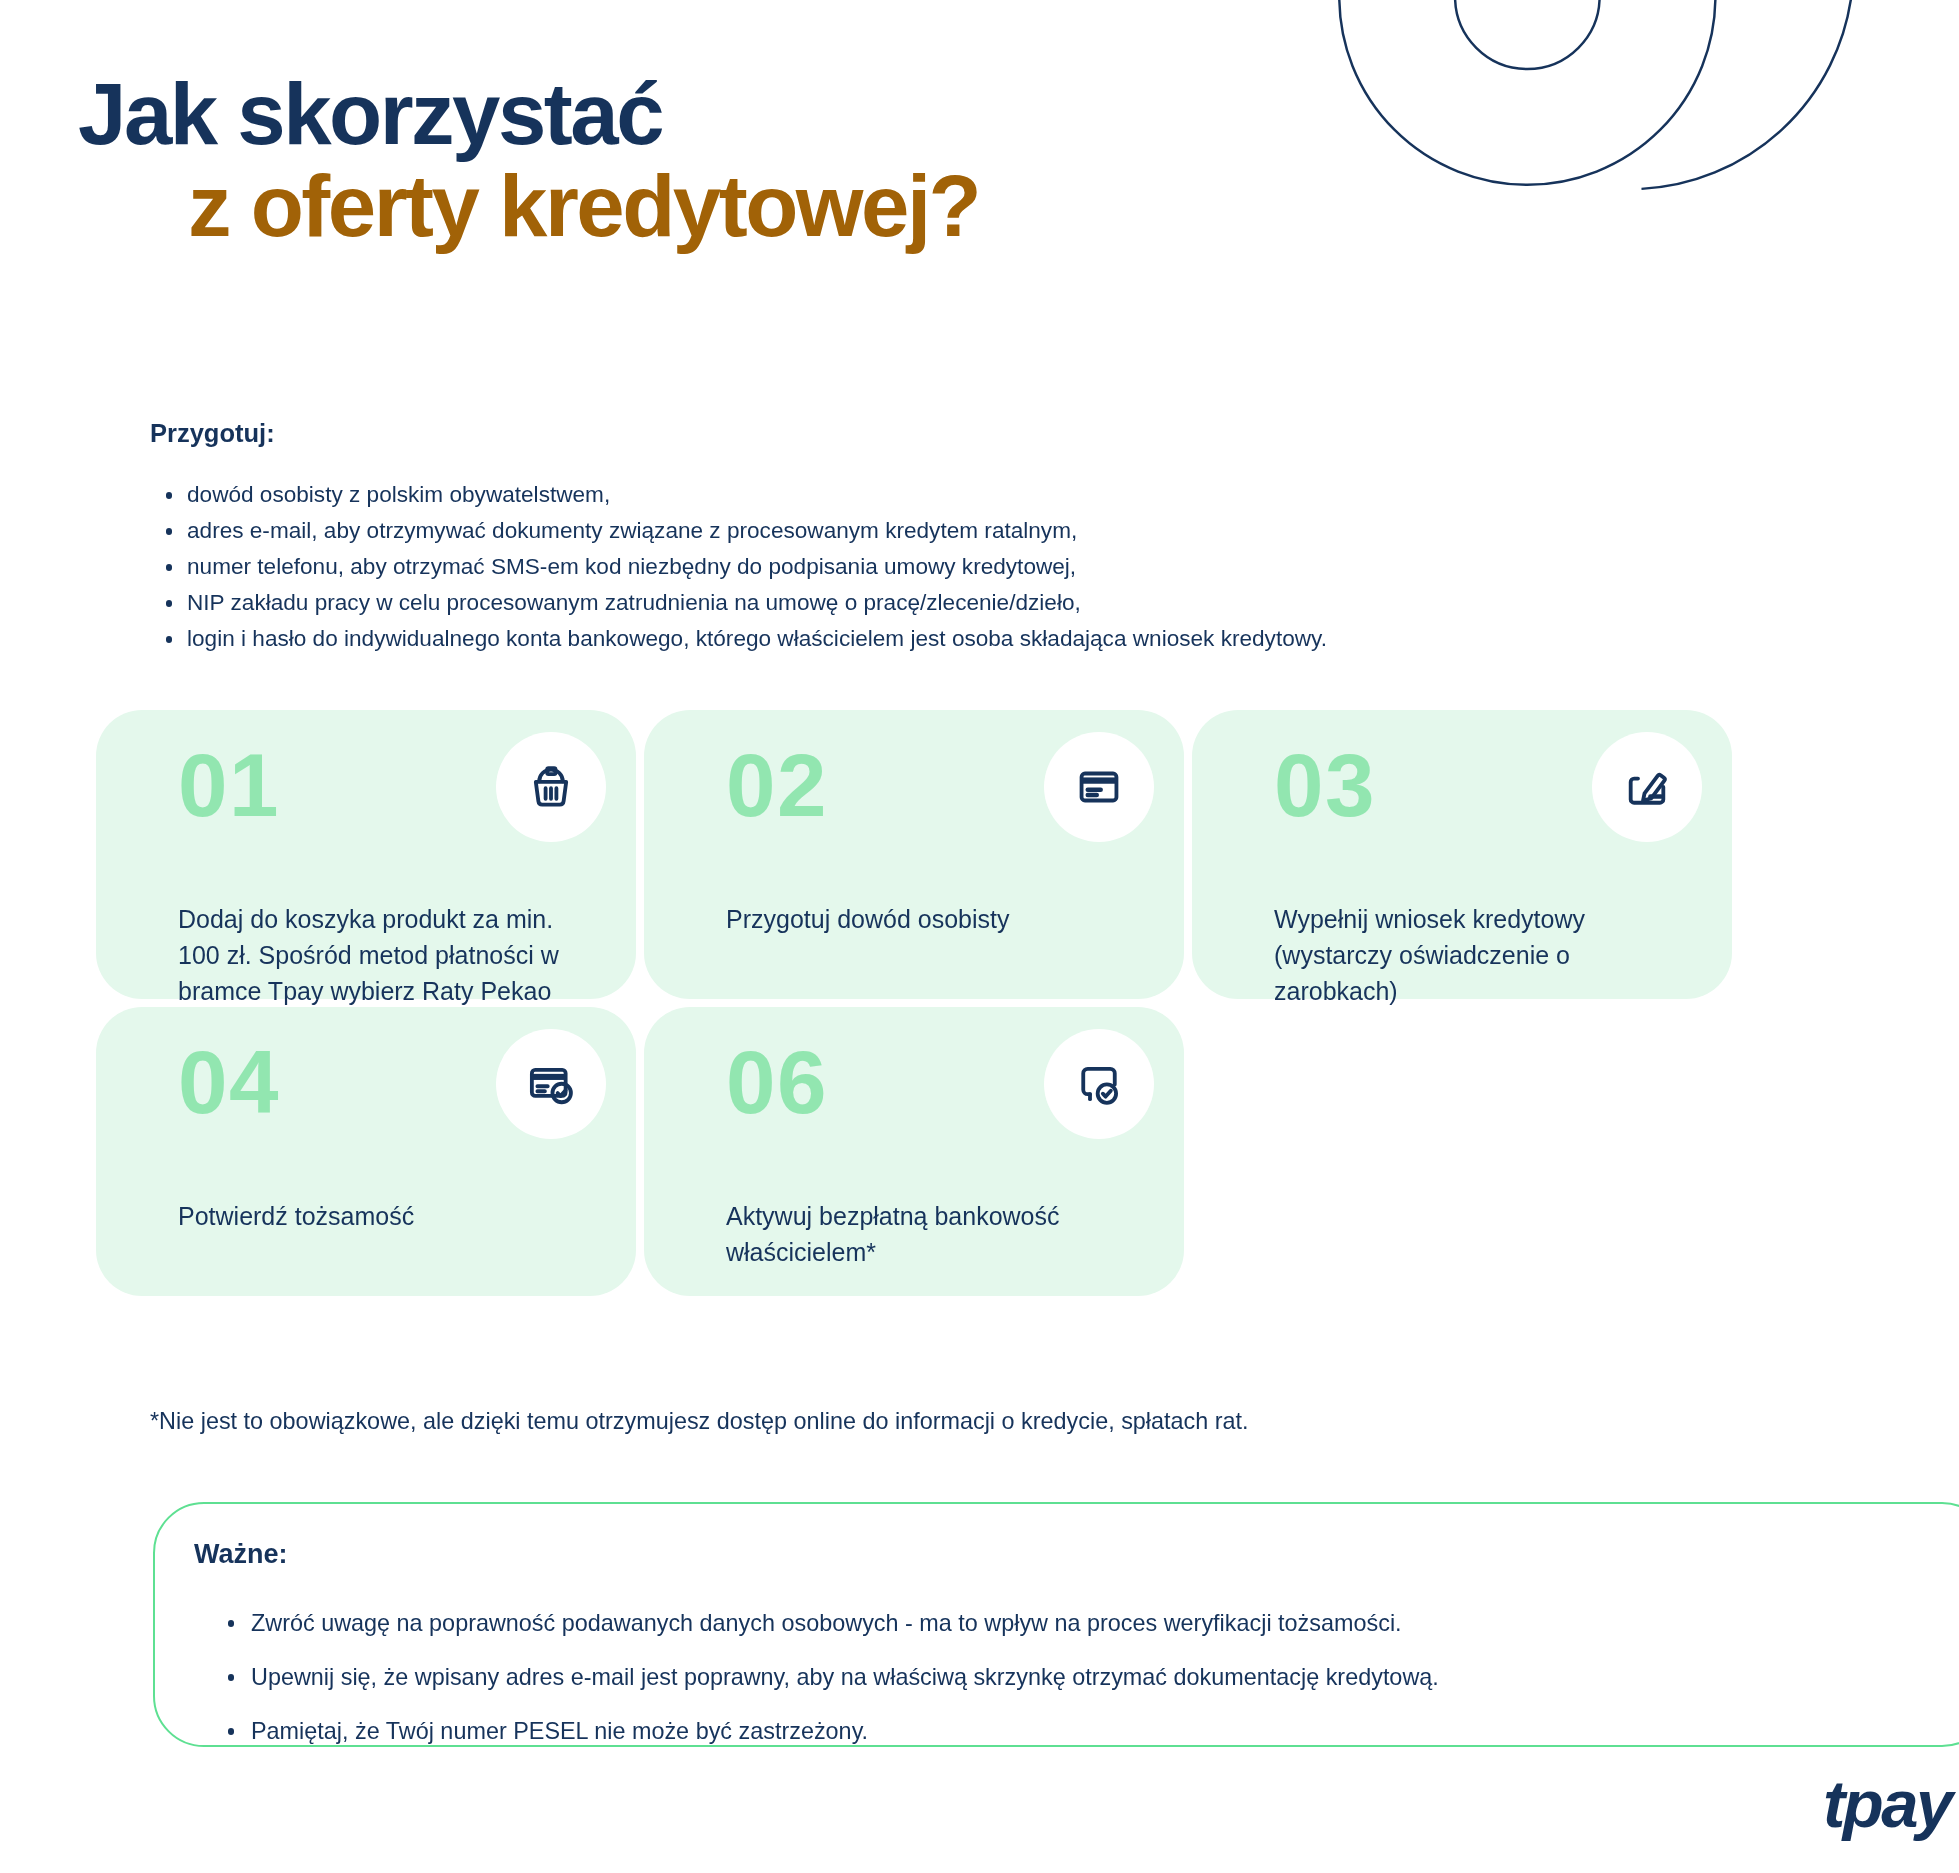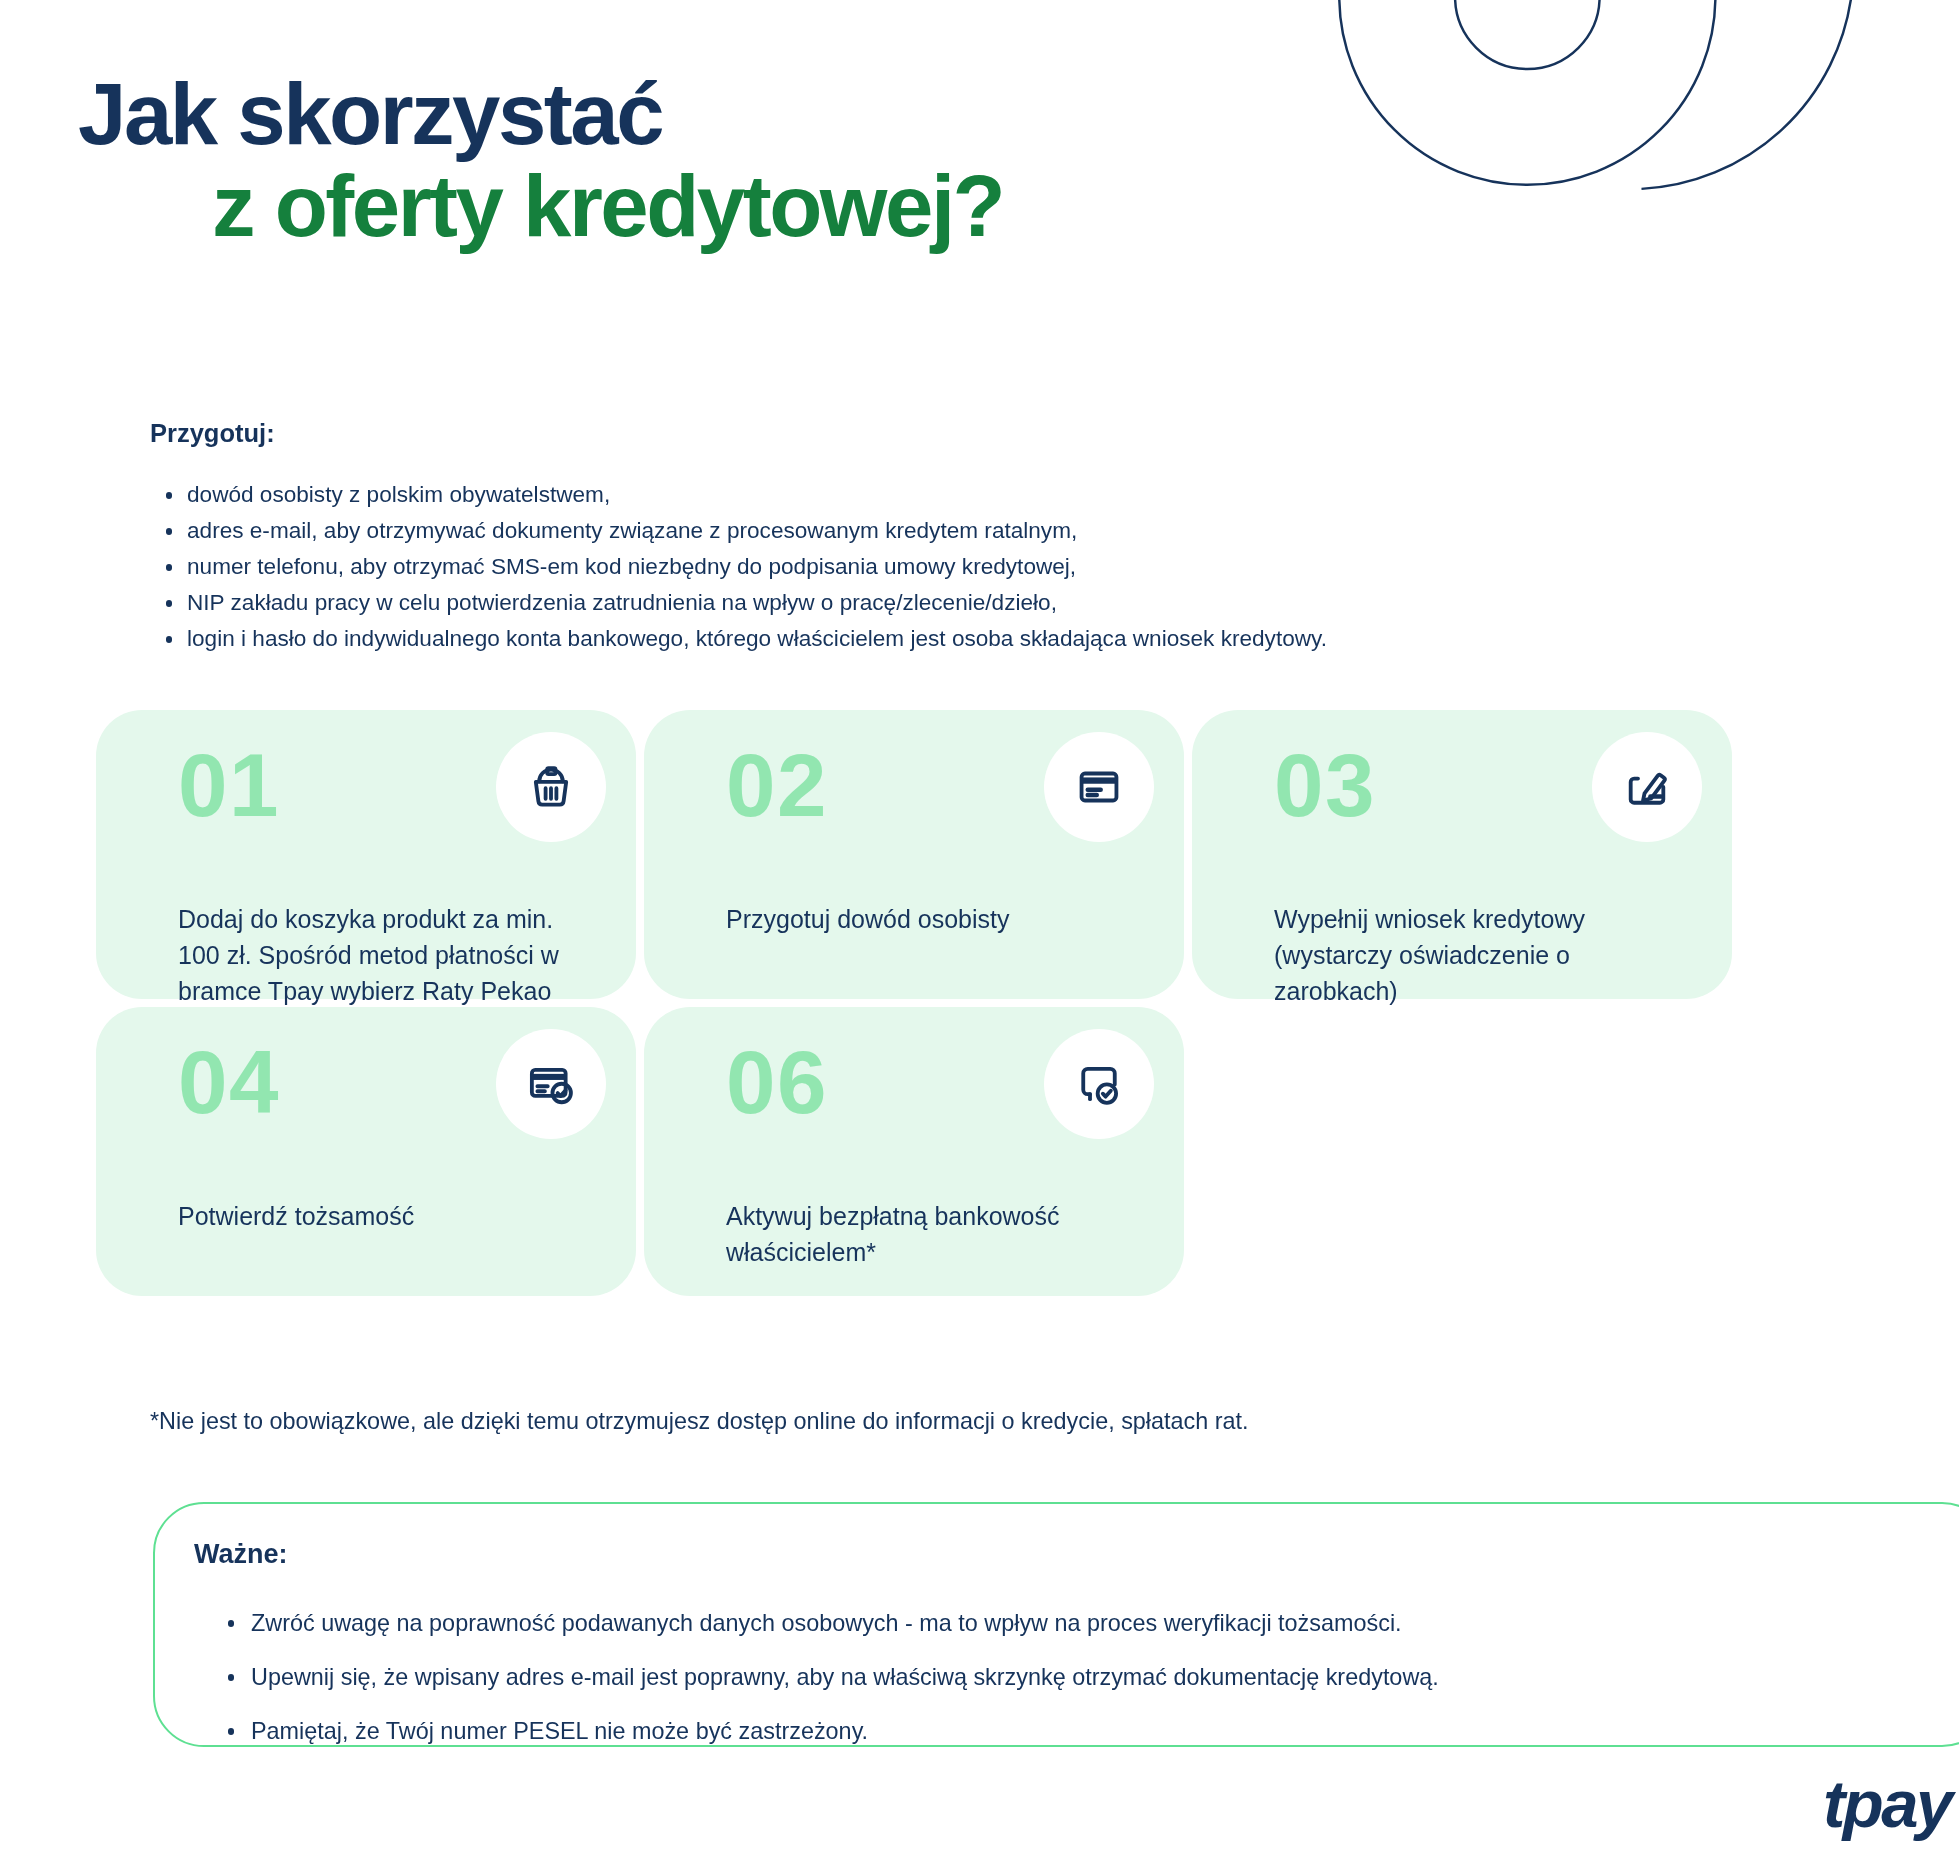--- a/index.html
+++ b/index.html
@@ -10,22 +10,22 @@
   }
   
   .deco-circles { position:absolute; top:0; right:0; width:750px; height:271px; }
 
   
   .title-1 {
     position:absolute; left:78px; top:64px;
     font-size:87px; font-weight:bold; letter-spacing:-2.5px; color:#16335B;
   }
   .title-2 {
-    position:absolute; left:212px; top:156px;
-    font-size:87px; font-weight:bold; letter-spacing:-2.5px; color:#15803d;
+    position:absolute; left:188px; top:156px;
+    font-size:87px; font-weight:bold; letter-spacing:-2.5px; color:#a16207;
   }
 
   
   .prepare-heading {
     position:absolute; left:150px; top:419px;
     font-size:25.5px; font-weight:bold;
   }
   .prepare-list { position:absolute; left:164px; top:465px; list-style:none;margin-top:12px; }
   .prepare-list li {
     position:relative; padding-left:23px; font-size:22.6px; line-height:36px;
@@ -103,21 +103,21 @@
 </svg>
 
 <h1 class="title-1">Jak skorzystać</h1>
 <h1 class="title-2">z oferty kredytowej?</h1>
 
 <div class="prepare-heading">Przygotuj:</div>
 <ul class="prepare-list">
   <li>dowód osobisty z polskim obywatelstwem,</li>
   <li>adres e-mail, aby otrzymywać dokumenty związane z procesowanym kredytem ratalnym,</li>
   <li>numer telefonu, aby otrzymać SMS-em kod niezbędny do podpisania umowy kredytowej,</li>
-  <li>NIP zakładu pracy w celu potwierdzenia zatrudnienia na wpływ o pracę/zlecenie/dzieło,</li>
+  <li>NIP zakładu pracy w celu procesowanym zatrudnienia na umowę o pracę/zlecenie/dzieło,</li>
   <li>login i hasło do indywidualnego konta bankowego, którego właścicielem jest osoba składająca wniosek kredytowy.</li>
 </ul>
 
 <div class="steps-grid">
 
   <div class="step-card">
     <div class="step-number">01</div>
     <div class="icon-circle">
       <svg viewBox="0 0 48 48">
         <path class="ic" d="M13.5 19 A 10.5 10.5 0 0 1 34.5 19"></path>

